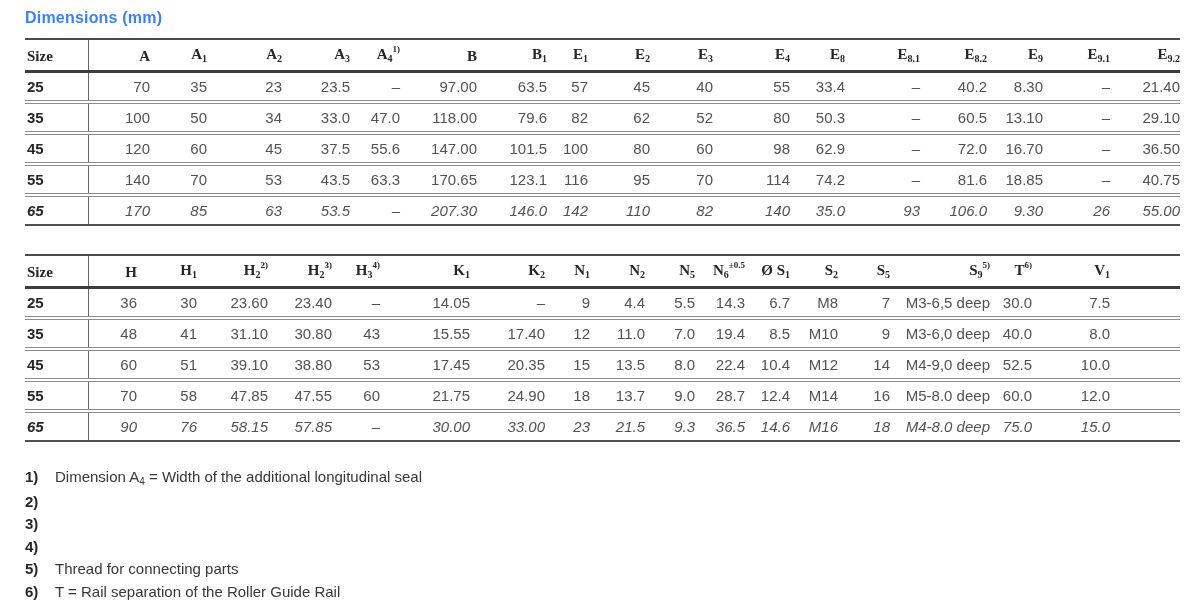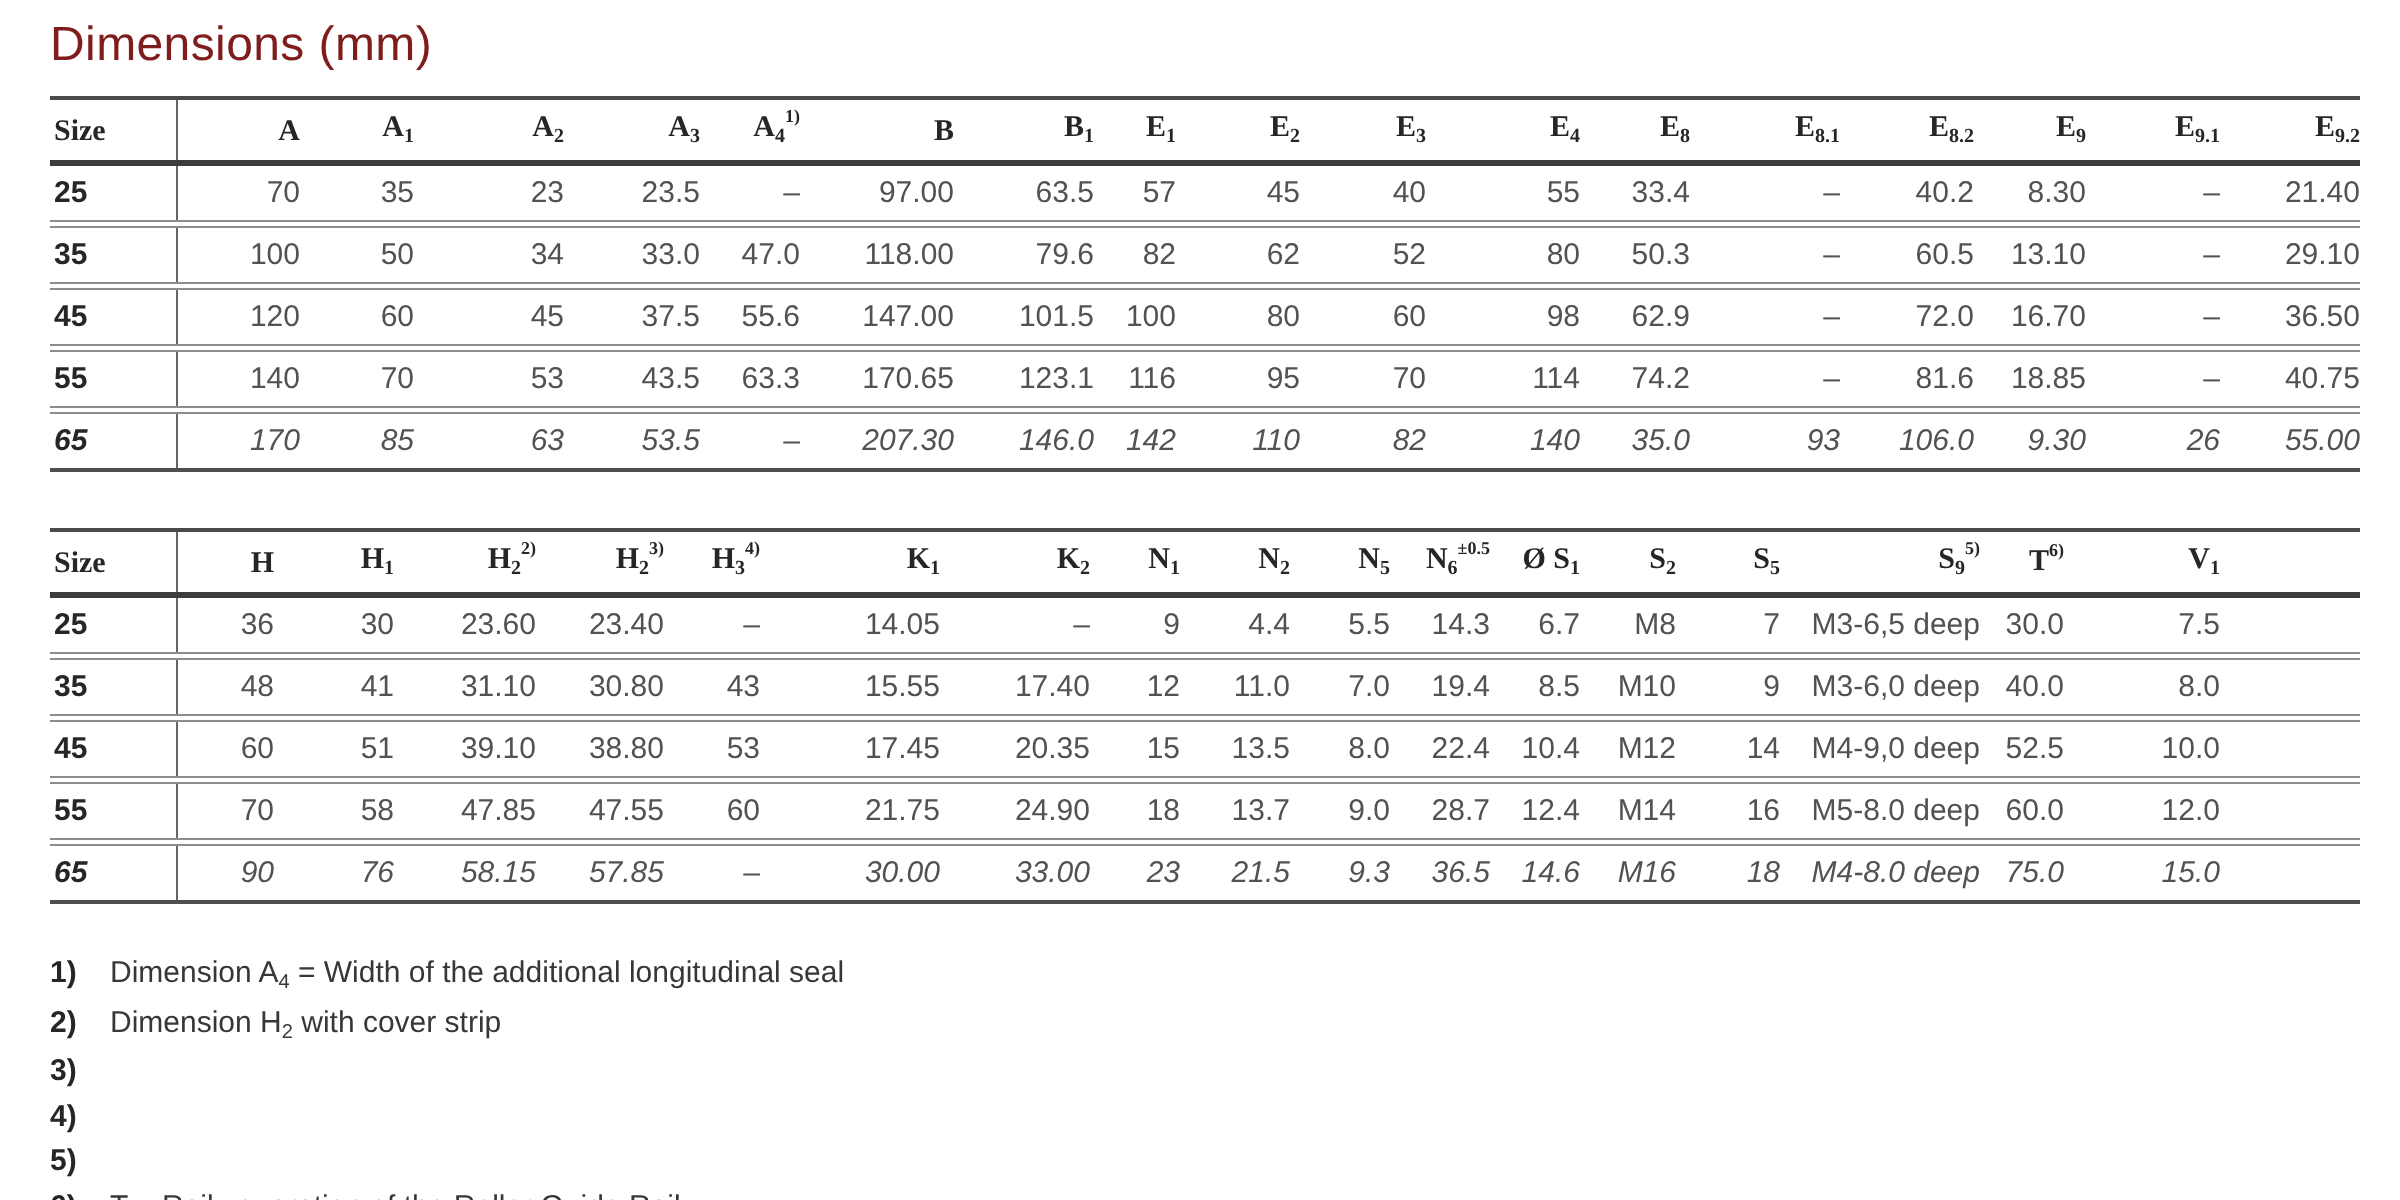--- a/index.html
+++ b/index.html
@@ -1,19 +1,19 @@
 <!DOCTYPE html>
 <html><head>
 <meta charset="utf-8">
 <style>
   * { margin:0; padding:0; box-sizing:border-box; }
   html,body { width:1200px; height:600px; overflow:hidden; }
   body { background:#ffffff; font-family:"Liberation Sans", sans-serif; color:#3d3d3d; }
   .page { padding:9px 20px 0 25px; }
-  .title { font-size:24px; font-weight:normal; color:#7f1d1d; letter-spacing:.2px; margin-bottom:11px; }
+  .title { font-size:16px; font-weight:bold; color:#3b82f6; letter-spacing:.2px; margin-bottom:11px; }
 
   table.dim-table { border-collapse:collapse; table-layout:fixed; width:1155px;
                     border-top:2px solid #4a4a4a; }
   table.dim-table.t2 { margin-top:28px; }
   th, td { font-size:15px; line-height:18px; text-align:right; padding:0; white-space:nowrap; }
   thead th { font-weight:bold; color:#262626; padding:5px 0 5px; vertical-align:bottom;
              border-bottom:3px solid #3c3c3c;font-family:Liberation Serif, serif; }
   tbody td { color:#525252; padding:5px 0 4px; }
   tbody tr + tr td { border-top:4px double #8c8c8c; }
   tbody tr:last-child td { border-bottom:2px solid #4f4f4f;font-style:italic; }
@@ -325,29 +325,29 @@
         </tr>
       </tbody>
     </table>
   <div class="footnotes" id="footnotes">
       <div class="footnote">
         <span class="fn-num">1)</span>
         <span class="fn-text"><span>Dimension A</span><sub>4</sub><span> = Width of the additional longitudinal seal</span></span>
       </div>
       <div class="footnote">
         <span class="fn-num">2)</span>
-        <span class="fn-text"><span>Dimension H</span><sub>2</sub><span> with cover strip</span></span>
       </div>
       <div class="footnote">
         <span class="fn-num">3)</span>
       </div>
       <div class="footnote">
         <span class="fn-num">4)</span>
       </div>
       <div class="footnote">
         <span class="fn-num">5)</span>
+        <span class="fn-text"><span>Thread for connecting parts</span></span>
       </div>
       <div class="footnote">
         <span class="fn-num">6)</span>
         <span class="fn-text"><span>T = Rail separation of the Roller Guide Rail</span></span>
       </div>
     </div>
 </div>
 
 </body></html>

